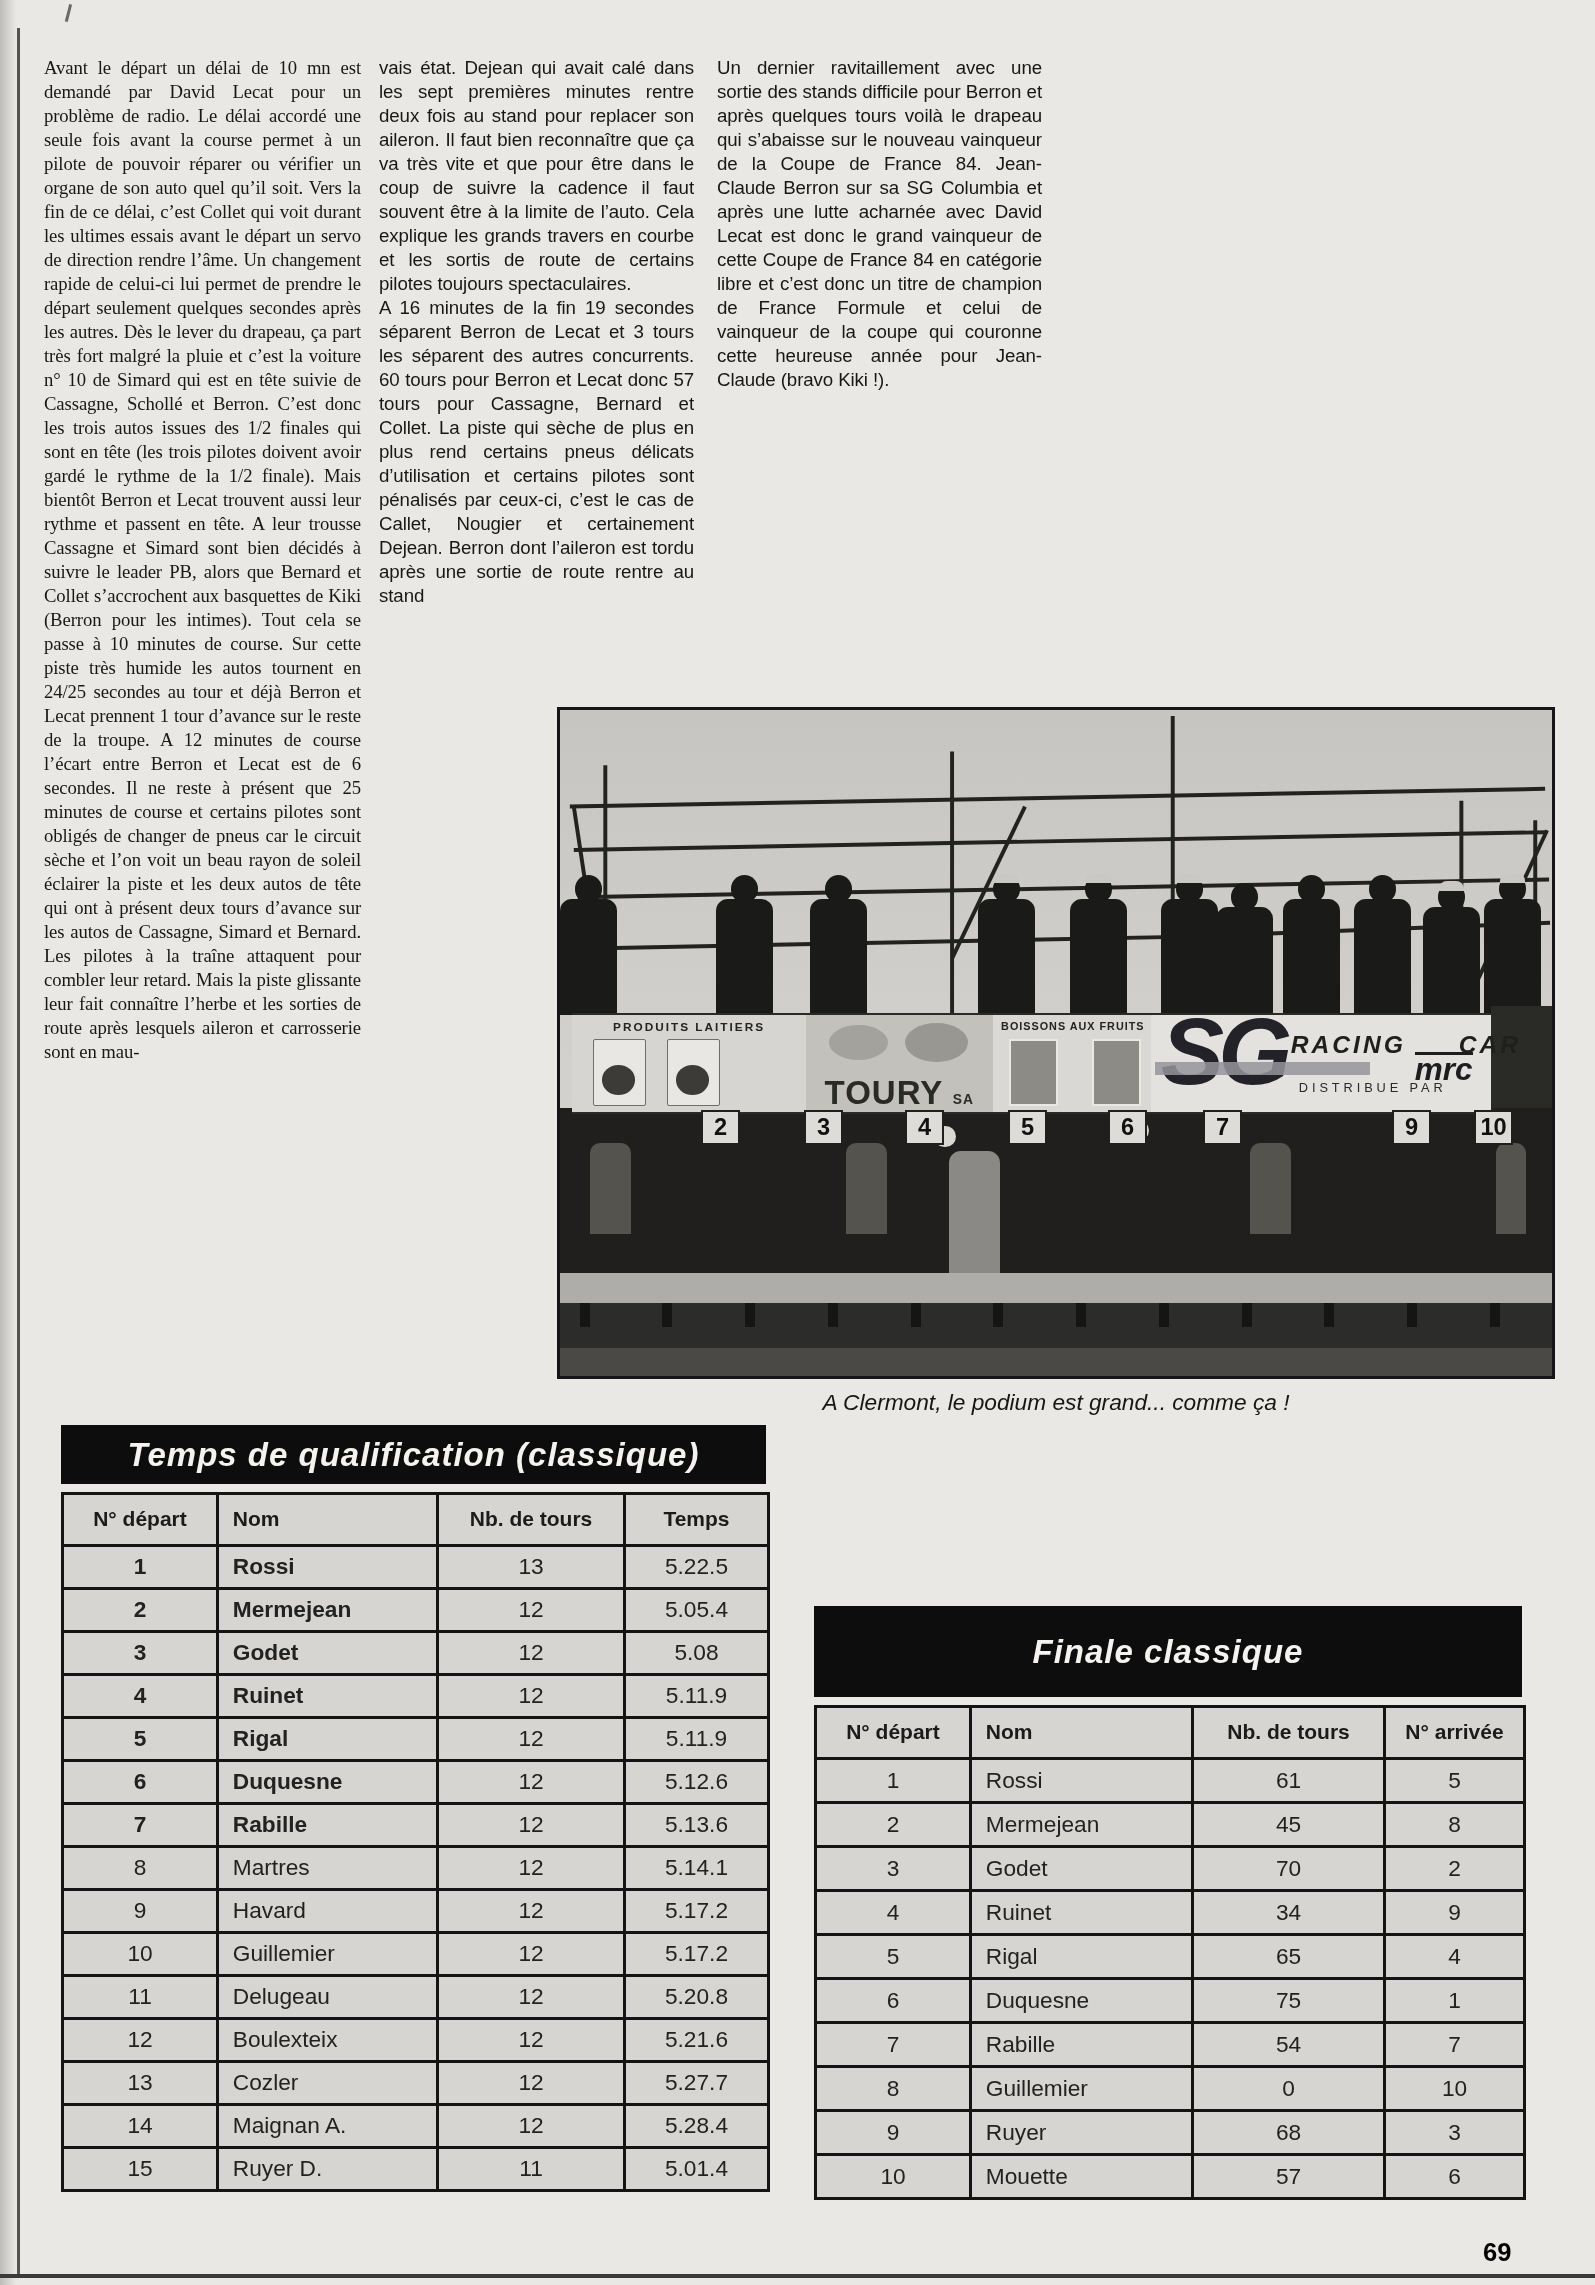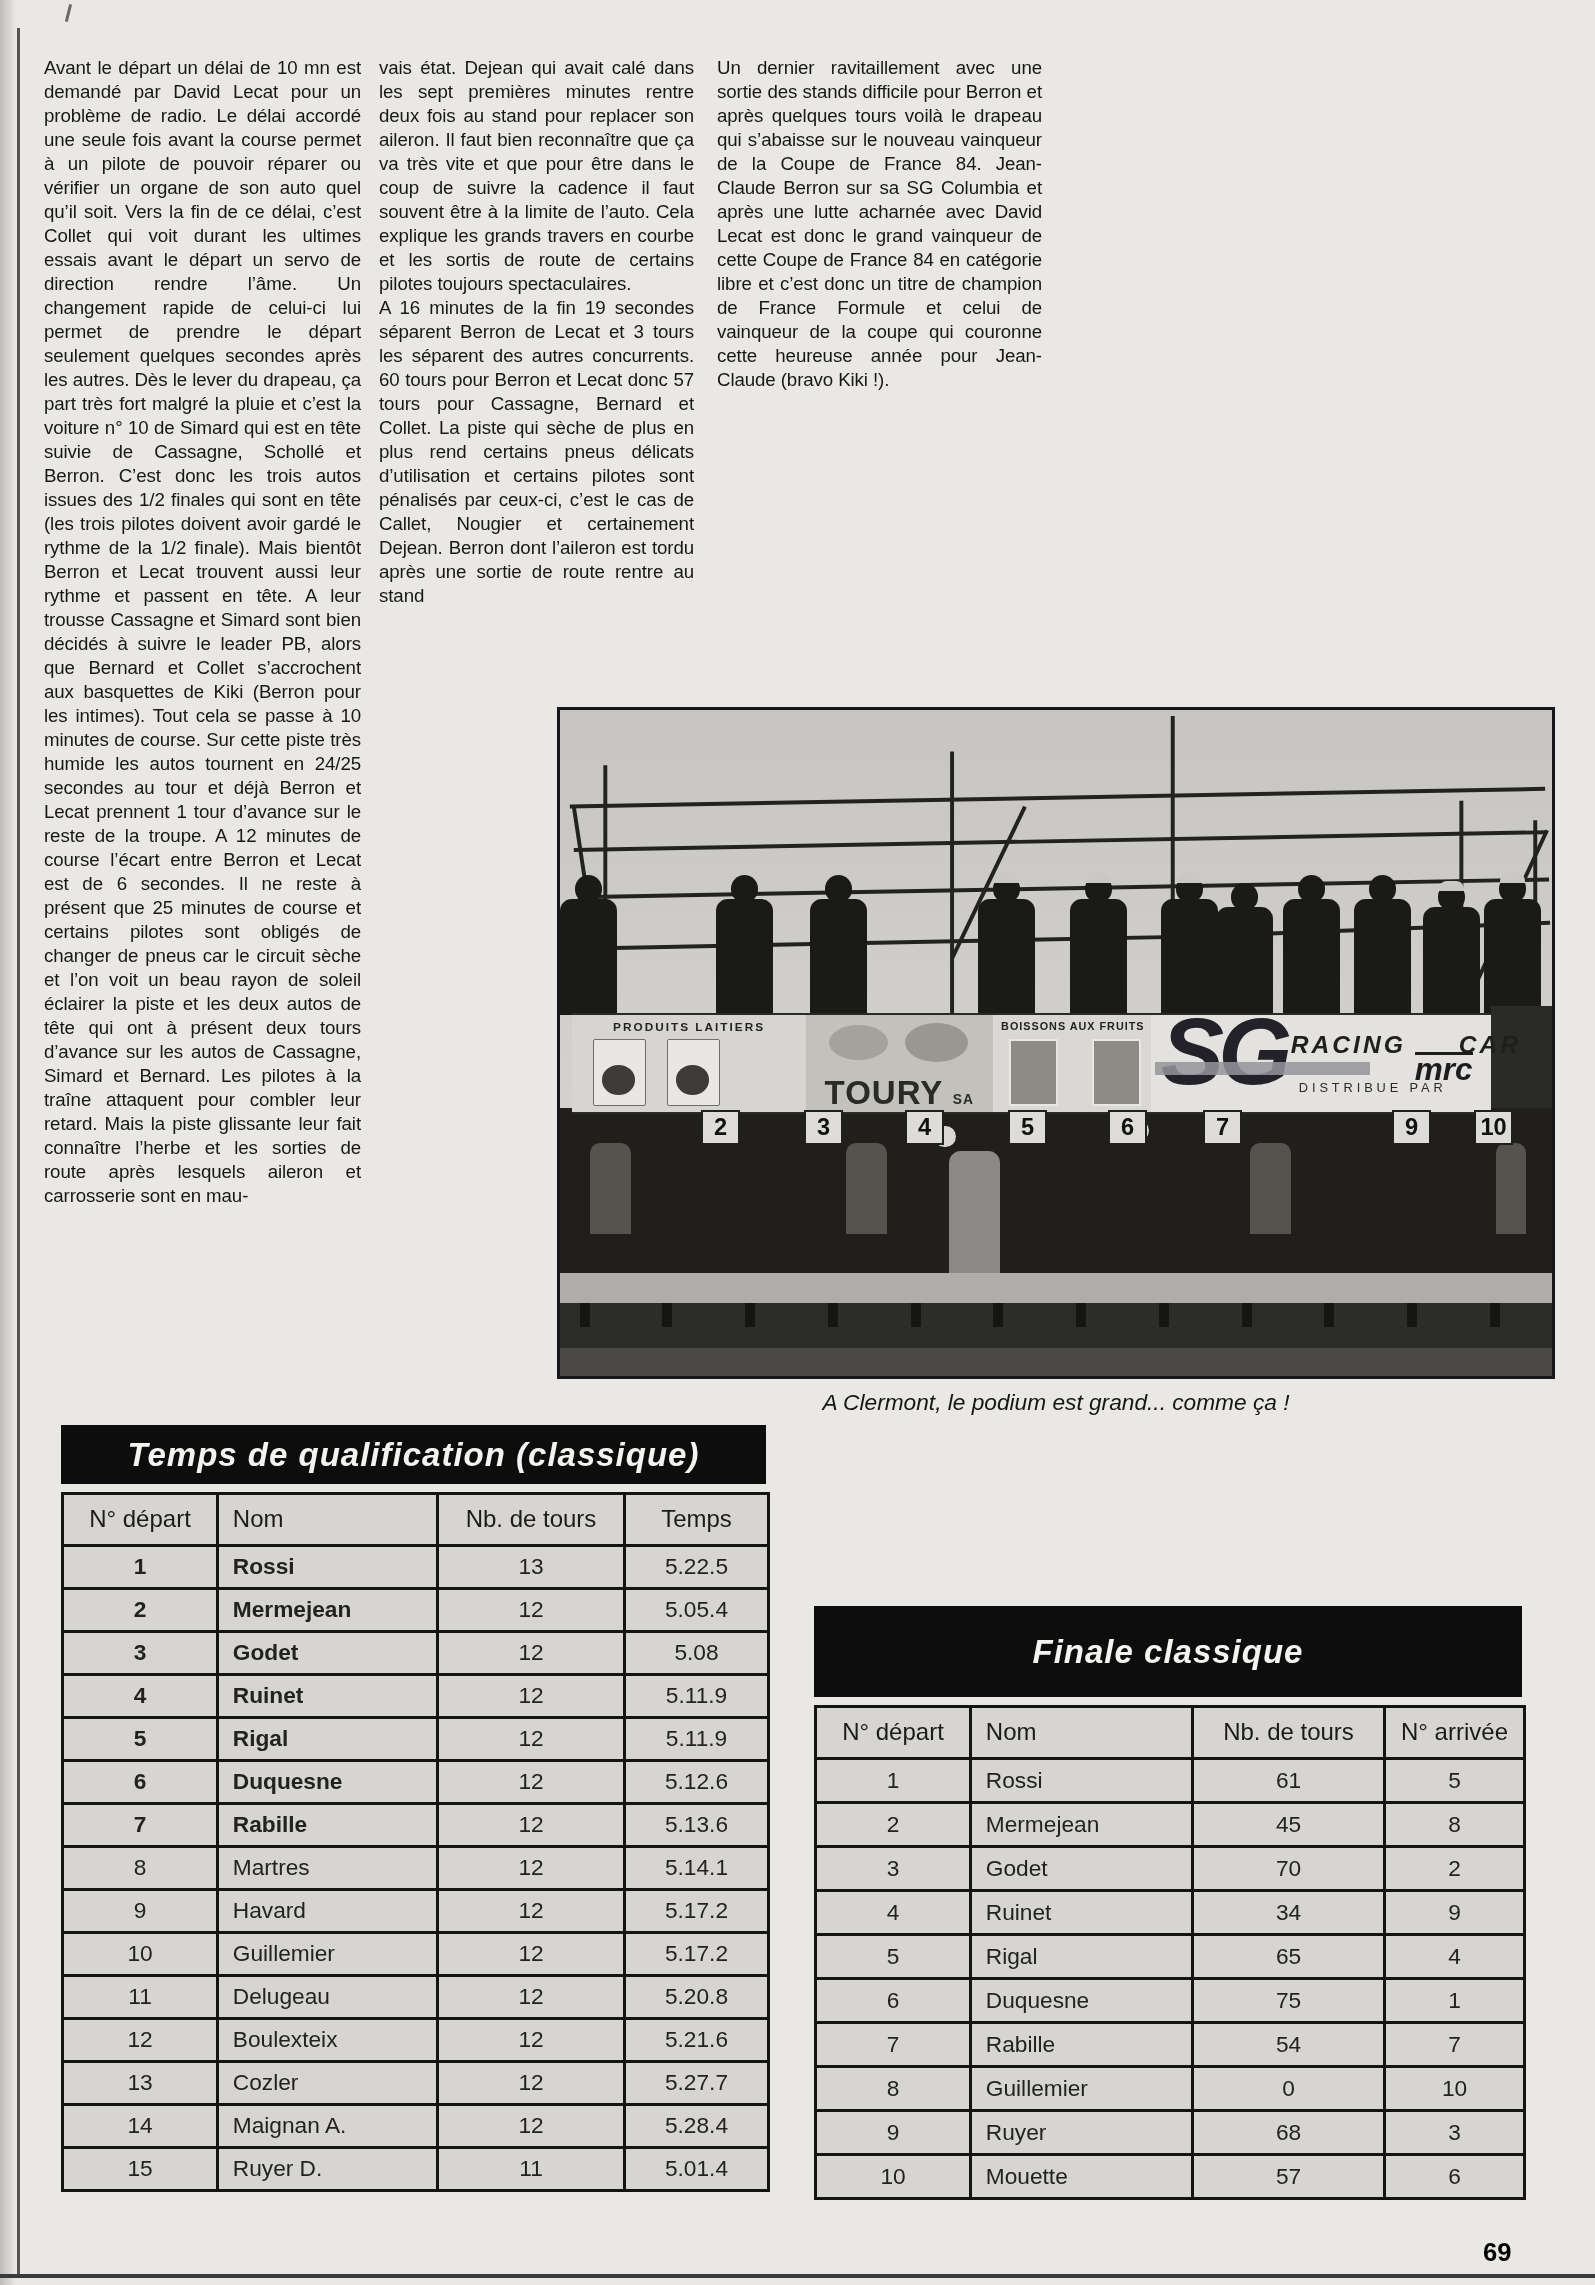--- a/index.html
+++ b/index.html
@@ -12,21 +12,21 @@
   .gutter{position:absolute;left:0;top:0;bottom:0;width:15.8px;
     background:linear-gradient(to right,#bdbcb8,#e9e8e4);}
   .left-rule{position:absolute;left:16.7px;top:27.6px;height:2248px;width:3px;background:#55534f;}
   .bottom-rule{position:absolute;left:0;top:2274px;width:1596px;height:3.9px;background:#3a393b;}
   .pen-mark{position:absolute;left:67px;top:3.9px;width:3px;height:17.7px;background:#6a6965;transform:rotate(14deg);}
 
   
   .col{position:absolute;top:56px;text-align:justify;
     font-size:18.7px;line-height:24px;letter-spacing:-0.1px;}
   .col p{margin:0;}
-  .col1{left:44px;width:317px;}
+  .col1{left:44px;width:317px;font-family:Liberation Serif, serif;}
   .col2{left:379px;width:315px;}
   .col3{left:717px;width:325px;}
 
   
   .photo{position:absolute;left:557px;top:707px;width:992px;height:666px;
     border:3px solid #15151a;background:#c9c8c4;overflow:hidden;}
   .sky{position:absolute;left:0;top:0;width:100%;height:398px;
     background:linear-gradient(#c6c5c1,#d3d2ce);}
   .scaffold{position:absolute;left:0;top:0;}
   .person{position:absolute;width:57px;height:116px;background:#1a1a18;
@@ -107,21 +107,21 @@
   
   .tblwrap{position:absolute;}
   .qualwrap{left:61px;top:1425px;width:705px;}
   .finwrap{left:814px;top:1606px;width:708px;}
   .tbl-title{background:#0d0d0d;color:#f4f3ef;display:flex;align-items:center;justify-content:center;
     font-style:italic;font-weight:bold;font-size:33px;letter-spacing:1px;margin-bottom:7.9px;}
   .qualwrap .tbl-title{height:59px;}
   .finwrap .tbl-title{height:91px;}
   table{border-collapse:collapse;table-layout:fixed;width:100%;}
   th,td{border:3px solid #141414;background:#d6d5d1;overflow:hidden;}
-  th{height:47px;font-size:24px;font-weight:normal;color:#1b1b1b;}
+  th{height:47px;font-size:21px;font-weight:bold;color:#1b1b1b;}
   td{height:38px;font-size:22.7px;text-align:center;color:#222;}
   th:nth-child(2),td:nth-child(2){text-align:left;padding-left:13.8px;}
   th:nth-child(1),th:nth-child(3),th:nth-child(4){text-align:center;}
   .qual col:nth-child(1){width:155px;} .qual col:nth-child(2){width:220px;}
   .qual col:nth-child(3){width:187px;} .qual col:nth-child(4){width:144px;}
   .fin col:nth-child(1){width:155px;} .fin col:nth-child(2){width:222px;}
   .fin col:nth-child(3){width:192px;} .fin col:nth-child(4){width:140px;}
   .fin td{height:39px;}
   .bold-row td:nth-child(-n+2){font-weight:bold;}
 

